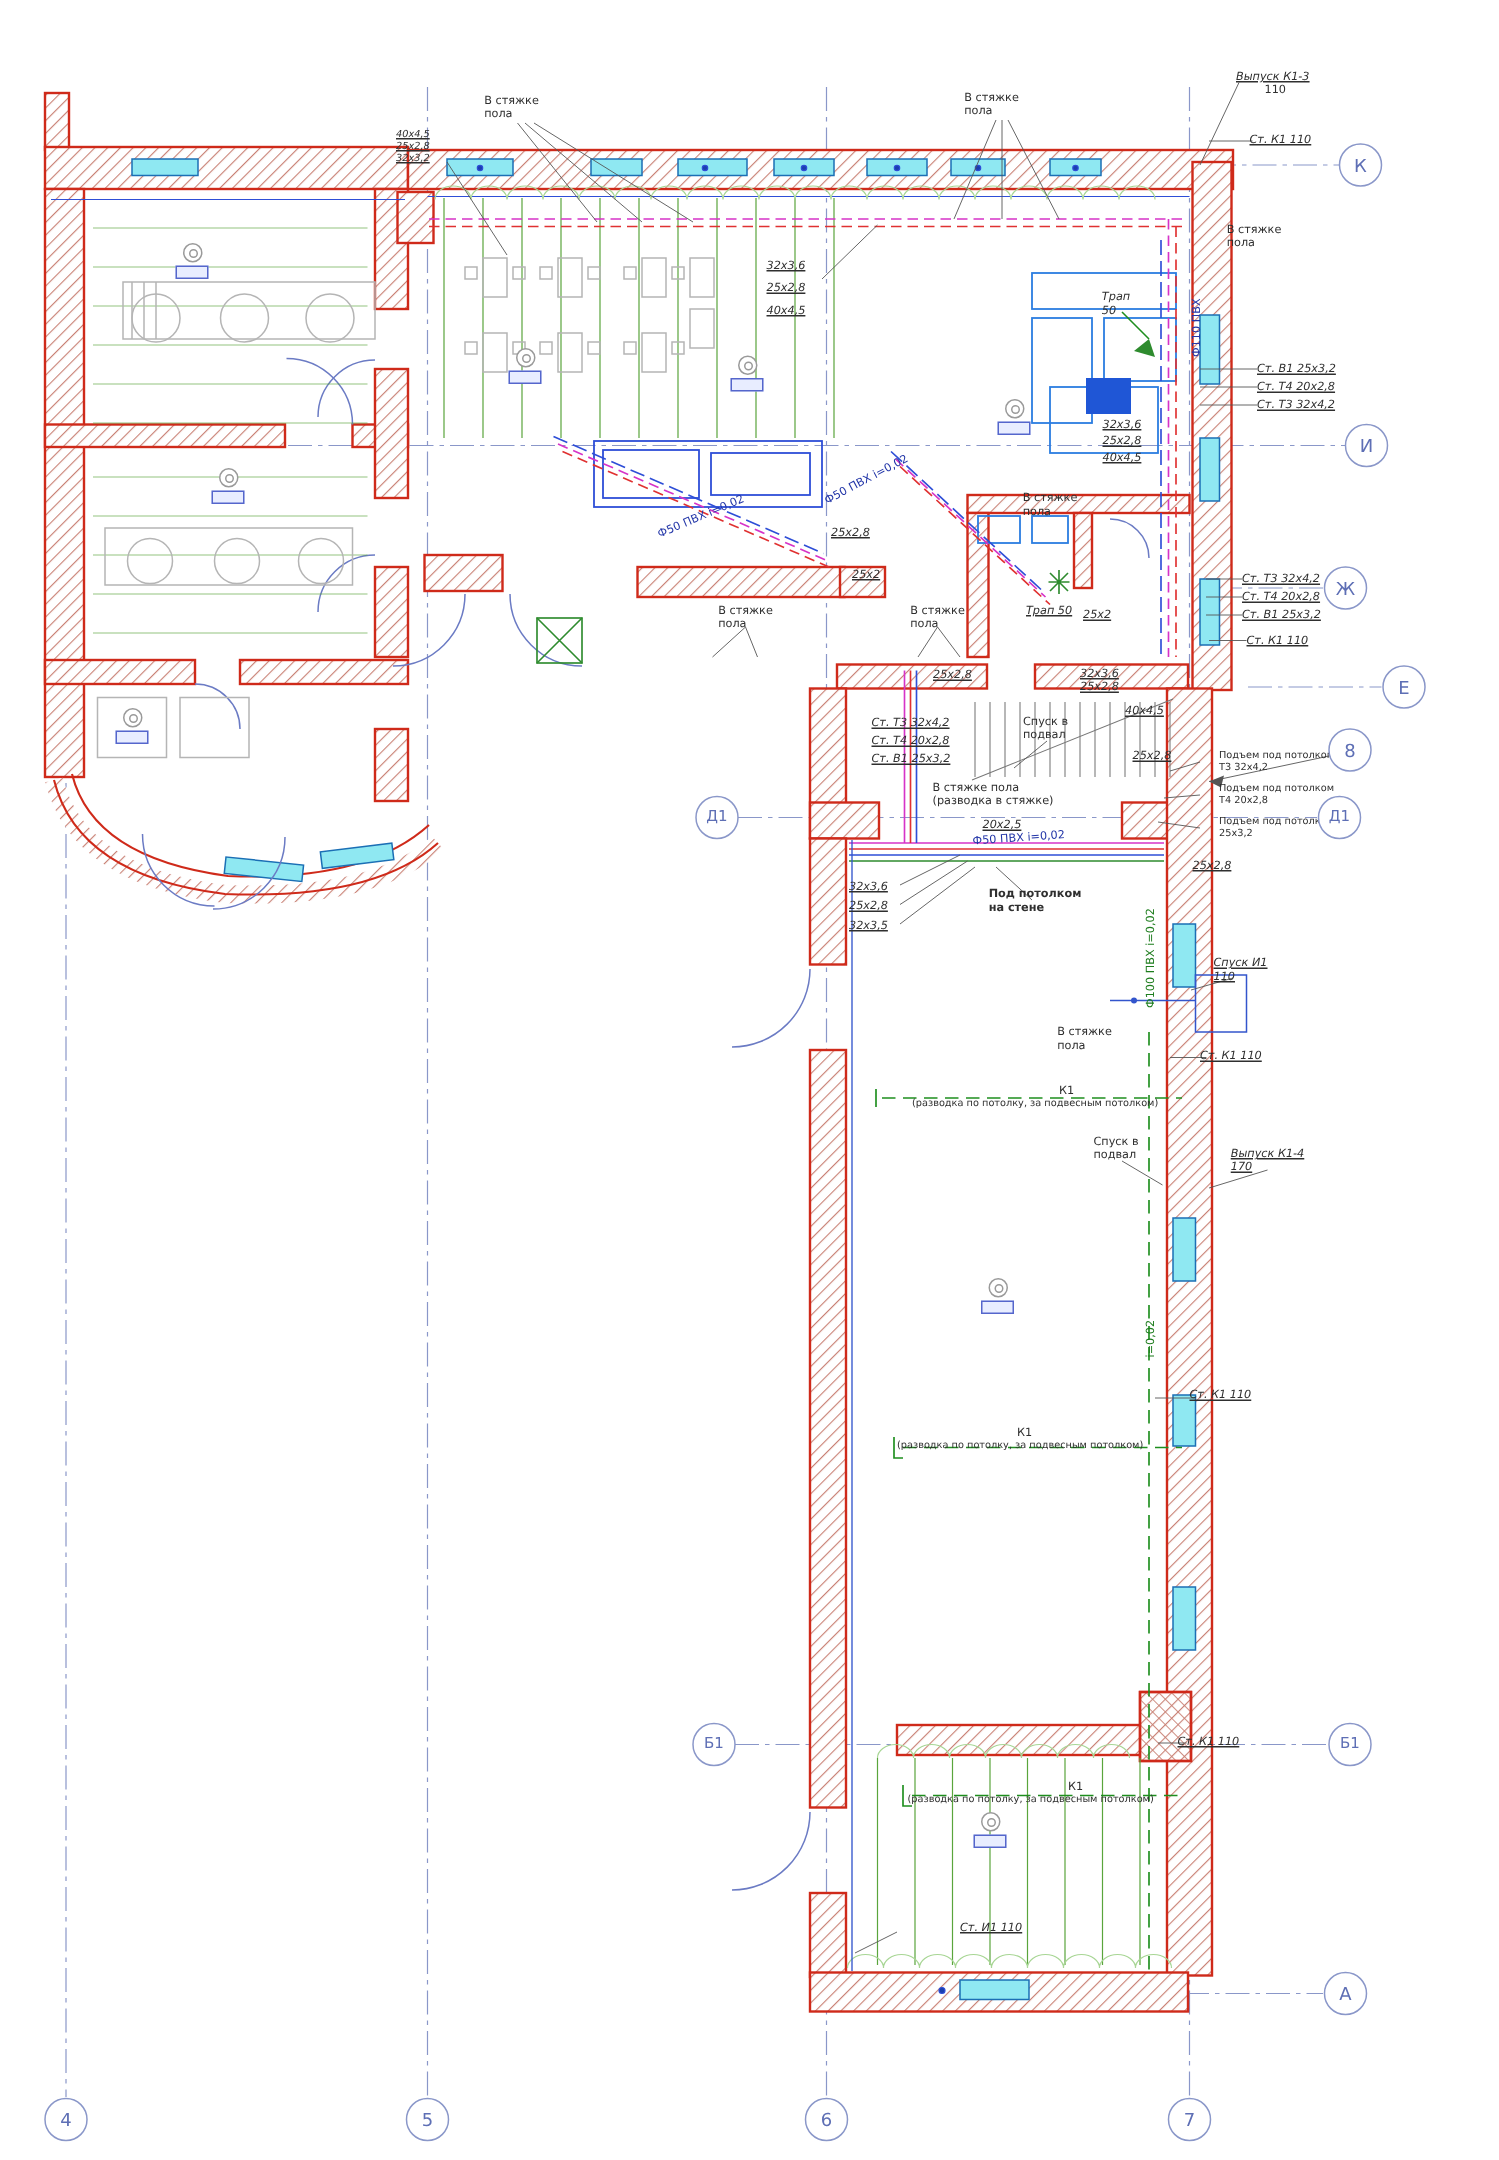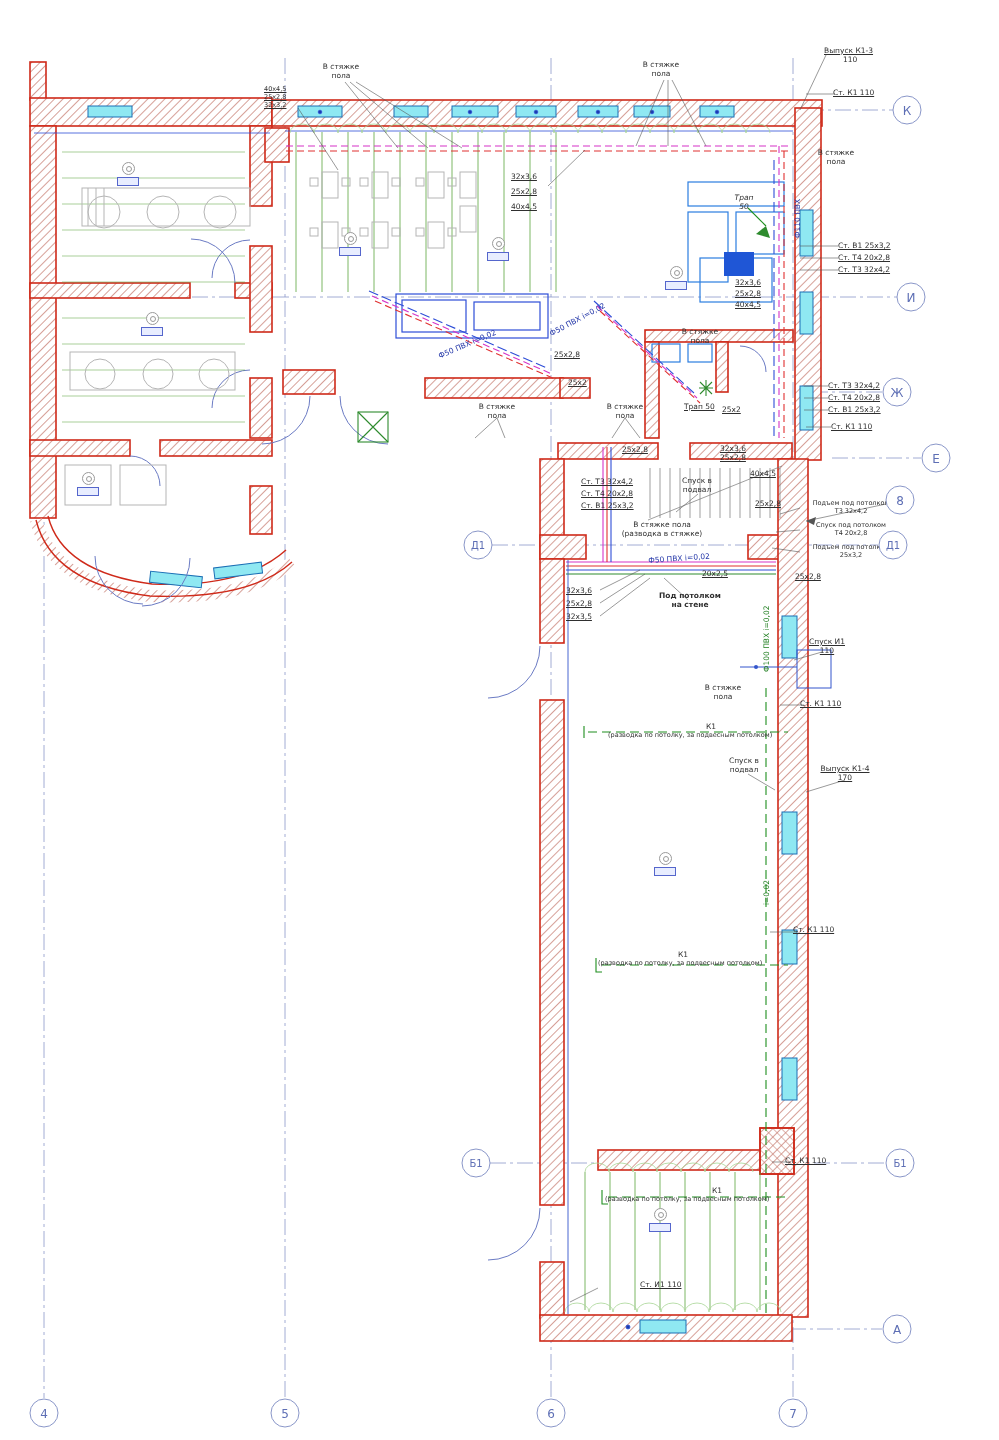--- a/index.html
+++ b/index.html
@@ -1,22 +1,22 @@
 <!DOCTYPE html>
 <html><head>
 <meta charset="utf-8">
 <style>
   html,body{margin:0;padding:0;background:#fff;}
   #stage{position:relative;width:999px;height:1440px;background:#fff;overflow:hidden;
          font-family:"DejaVu Sans",sans-serif;}
   #linework{position:absolute;left:0;top:0;z-index:1;}
   #ann-layer,#axis-layer,#tag-layer{position:absolute;left:0;top:0;width:999px;height:1440px;z-index:2;pointer-events:none;}
   .ann{position:absolute;font-size:7.5px;color:#2f2f2f;white-space:pre-line;line-height:1.2;}
-  .ann.c{transform:translateX(-50%);text-align:center;}
-  .ann.u{text-decoration:underline;text-underline-offset:1px;}
+  .ann.c{transform:translateX(-50%);}
+  .ann.u{text-decoration:underline;text-underline-offset:1px;font-style:italic;}
   .ann.s{font-size:6.5px;}
   .ann.b{color:#2336a8;}
   .ann.g{color:#1e7d1e;}
   .axc{position:absolute;width:27px;height:27px;border:1.3px solid #8a97c9;border-radius:50%;
        background:#fff;color:#5e6fb5;font-size:12px;display:flex;align-items:center;justify-content:center;
        transform:translate(-50%,-50%);}
   .axc.small{font-size:10px;}
   .rtag{position:absolute;transform:translate(-50%,0);display:flex;flex-direction:column;align-items:center;gap:2px;}
   .rtag .head{width:11px;height:11px;border:1px solid #9a9a9a;border-radius:50%;background:#fff;position:relative;}
   .rtag .head:after{content:"";position:absolute;left:3px;top:3px;width:4px;height:4px;border:1px solid #9a9a9a;border-radius:50%;}
@@ -313,24 +313,24 @@
       <div class="ann u" style="left: 720px; top: 453px;">25х2,8</div>
       <div class="ann u" style="left: 581px; top: 477px;">Ст. Т3  32х4,2</div>
       <div class="ann u" style="left: 581px; top: 489px;">Ст. Т4  20х2,8</div>
       <div class="ann u" style="left: 581px; top: 501px;">Ст. В1  25х3,2</div>
       <div class="ann c" style="left: 697px; top: 476px;">Спуск в
 подвал</div>
       <div class="ann u" style="left: 750px; top: 469px;">40х4,5</div>
       <div class="ann u" style="left: 755px; top: 499px;">25х2,8</div>
       <div class="ann c" style="left: 662px; top: 520px;">В стяжке пола
 (разводка в стяжке)</div>
-      <div class="ann u" style="left: 655px; top: 569px; margin-left: 47px;">20х2,5</div>
+      <div class="ann u" style="left: 655px; top: 545px;">20х2,5</div>
       <div class="ann c s" style="left: 851px; top: 500px;">Подъем под потолком
 Т3   32х4,2</div>
-      <div class="ann c s" style="left: 851px; top: 522px;">Спуск под потолком
+      <div class="ann c s" style="left: 851px; top: 522px;">Подъем под потолком
 Т4   20х2,8</div>
       <div class="ann c s" style="left: 851px; top: 544px;">Подъем под потолком
 25х3,2</div>
       <div class="ann b" style="left: 648px; top: 556px; transform-origin: 0px 0px; transform: rotate(-4deg);">Ф50 ПВХ i=0,02</div>
       <div class="ann u" style="left: 795px; top: 572px;">25х2,8</div>
       <div class="ann u" style="left: 566px; top: 586px;">32х3,6</div>
       <div class="ann u" style="left: 566px; top: 599px;">25х2,8</div>
       <div class="ann u" style="left: 566px; top: 612px;">32х3,5</div>
       <div class="ann c" style="left: 690px; top: 591px; font-weight: bold;">Под потолком
 на стене</div>

